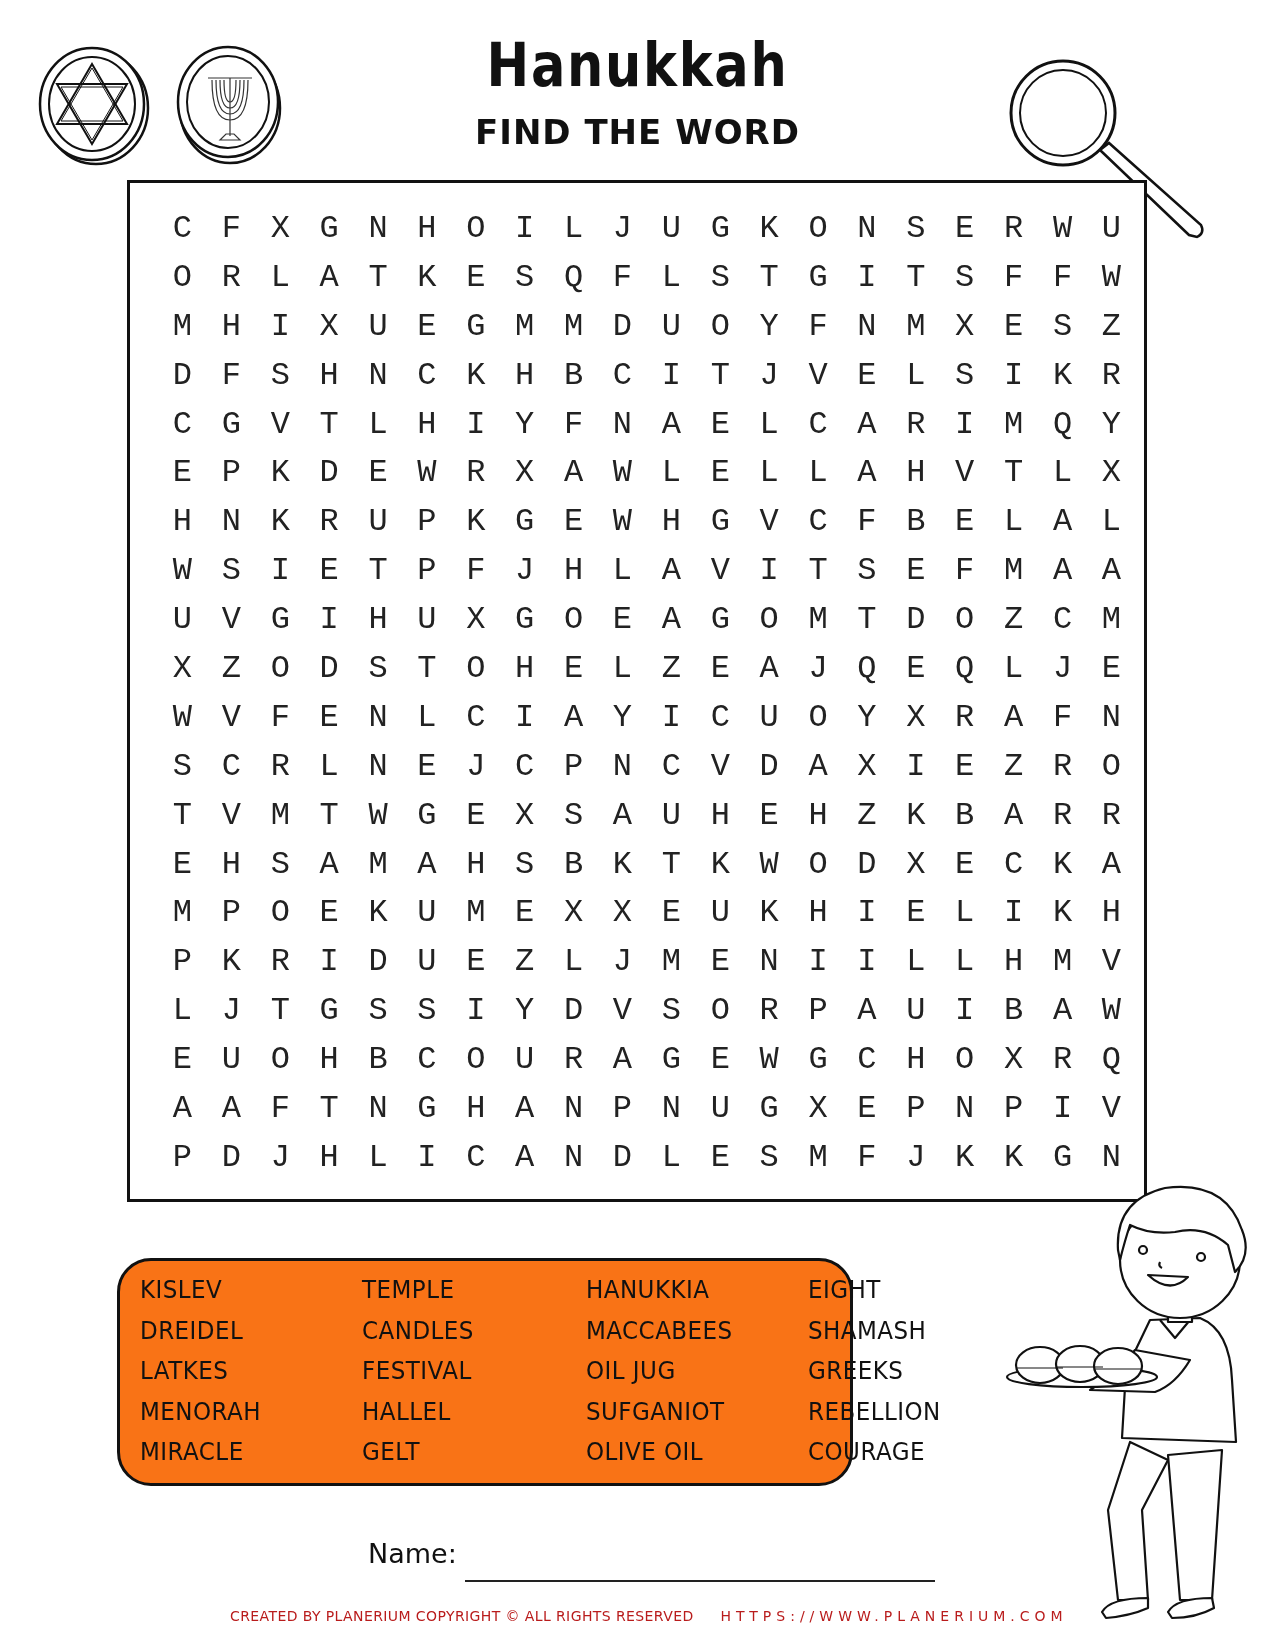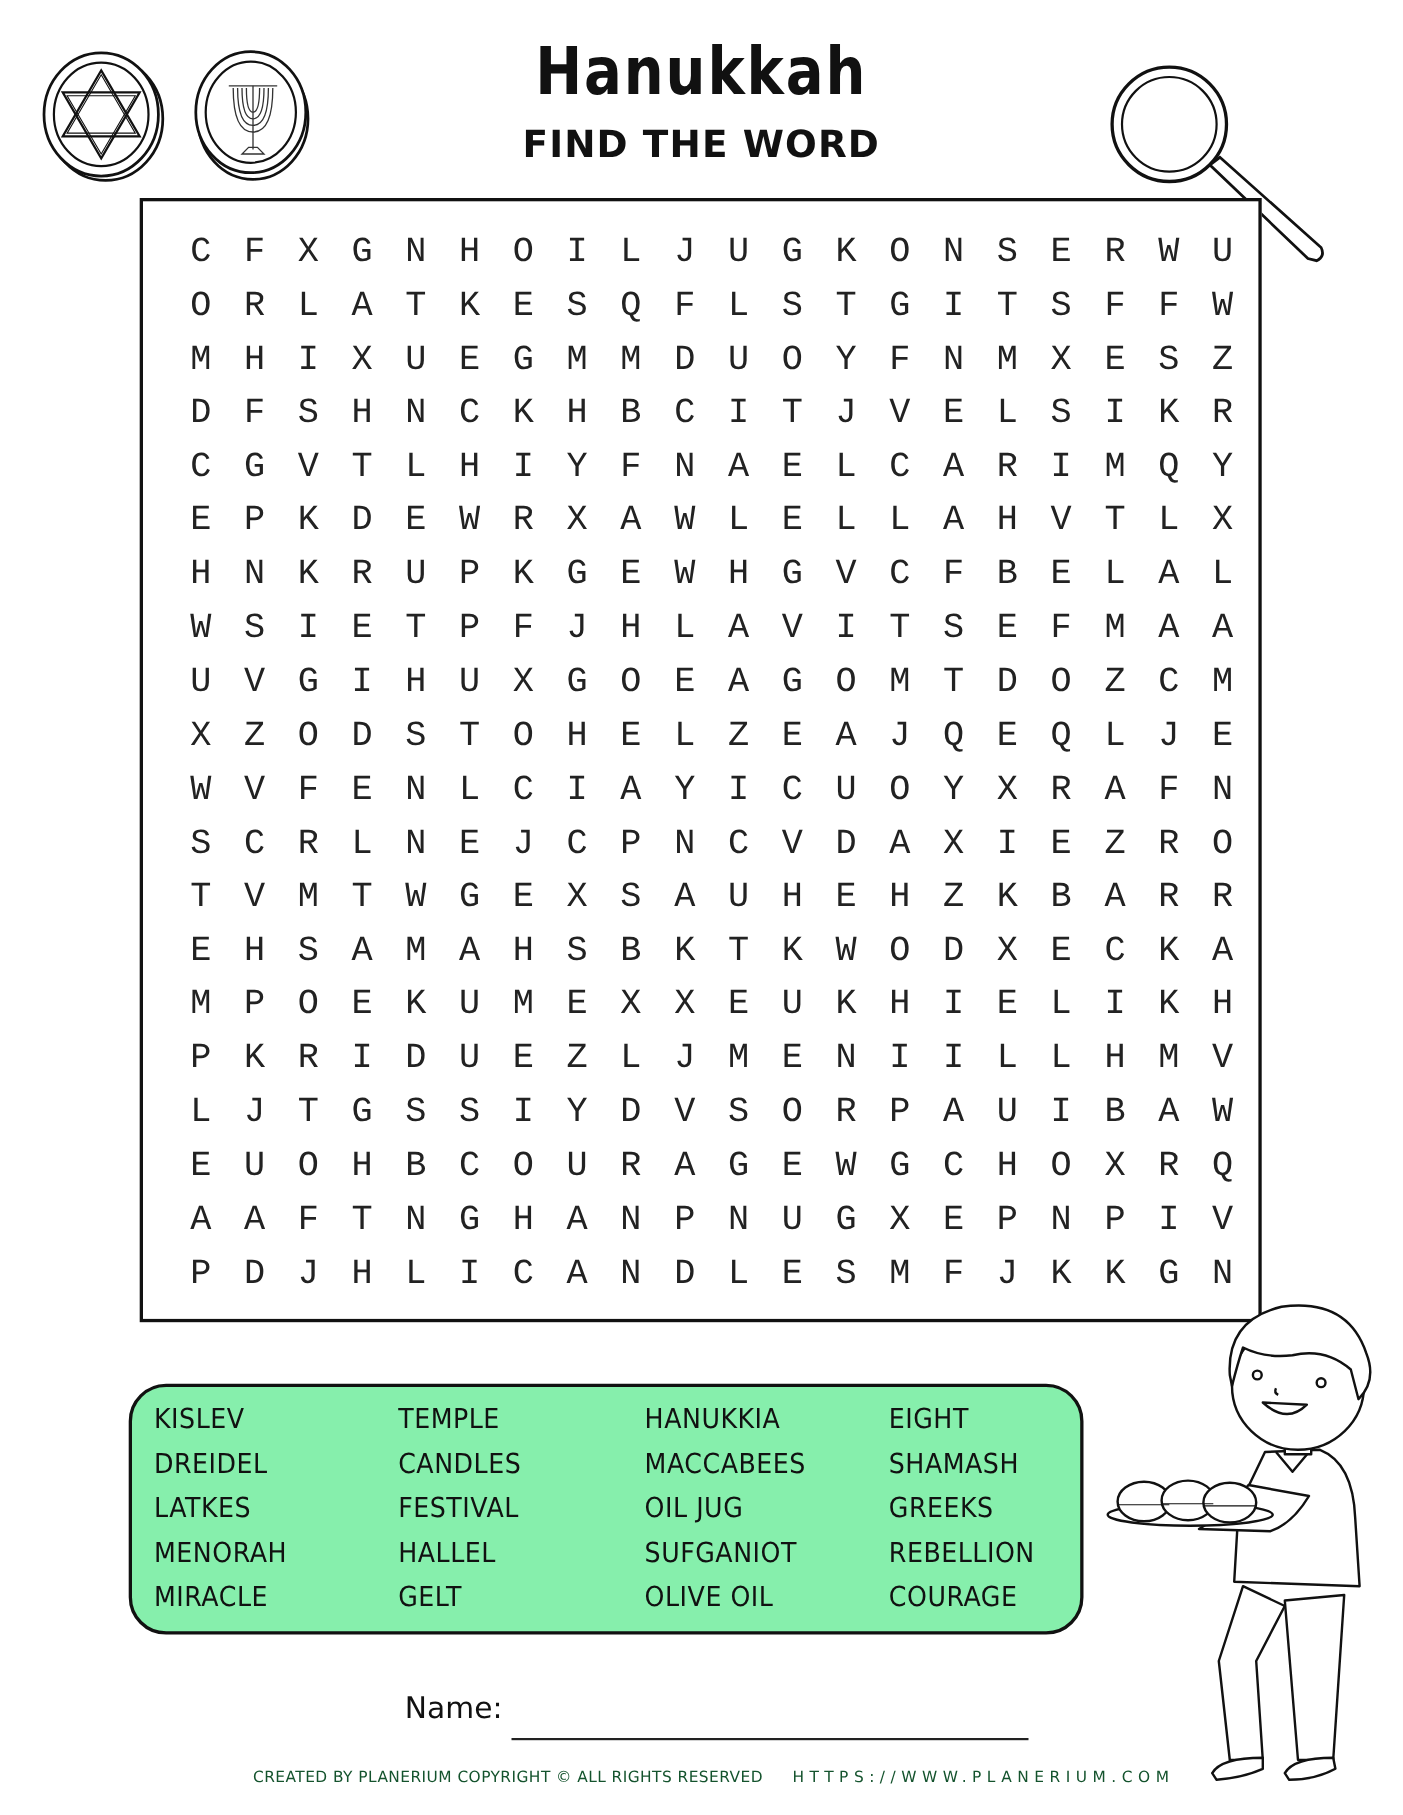--- a/index.html
+++ b/index.html
@@ -3,26 +3,26 @@
 <meta charset="utf-8">
 <style>
   html, body { margin:0; padding:0; background:#ffffff; }
   body { width:1275px; height:1650px; position:relative; overflow:hidden; font-family:"DejaVu Sans", sans-serif; color:#111; }
   .abs { position:absolute; }
   .title { left:0; width:1275px; top:30px; text-align:center; font-family:"DejaVu Sans", sans-serif; font-weight:bold; font-size:60px; letter-spacing:2px; transform:scaleX(0.85); }
   .subtitle { left:0; width:1275px; top:112px; text-align:center; font-family:"DejaVu Sans", sans-serif; font-weight:bold; font-size:34px; letter-spacing:1px; }
   .grid-box { left:127px; top:180px; width:1020px; height:1022px; border:3px solid #111; box-sizing:border-box; background:#fff; }
   .grid { position:absolute; left:28px; top:22px; display:grid; grid-template-columns:repeat(20, 48.9px); grid-auto-rows:48.9px; }
   .cell { font-family:"Liberation Mono", "DejaVu Sans Mono", monospace; font-size:32px; text-align:center; line-height:48px; color:#222; }
-  .words-box { left:117px; top:1258px; width:868px; height:228px; border:3px solid #111; border-radius:34px; box-sizing:border-box; background:#86efac; }
+  .words-box { left:117px; top:1258px; width:736px; height:228px; border:3px solid #111; border-radius:34px; box-sizing:border-box; background:#f97316; }
   .words-grid { position:absolute; left:20px; top:14px; display:grid; grid-template-columns:222px 224px 222px 200px; grid-auto-rows:40.5px; }
   .word { font-family:"DejaVu Sans", sans-serif; font-size:25px; letter-spacing:0.5px; color:#111; transform:scaleX(0.92); transform-origin:left center; white-space:nowrap; }
   .name-label { left:368px; top:1538px; font-family:"DejaVu Sans", sans-serif; font-size:27px; }
   .name-line { left:465px; top:1580px; width:470px; height:0; border-bottom:2px solid #222; }
-  .footer { left:230px; top:1608px; font-family:"DejaVu Sans", sans-serif; font-size:14px; letter-spacing:0.4px; color:#14532d; white-space:nowrap; }
+  .footer { left:230px; top:1608px; font-family:"DejaVu Sans", sans-serif; font-size:14px; letter-spacing:0.4px; color:#b91c1c; white-space:nowrap; }
   .footer .url { margin-left:22px; letter-spacing:5px; }
   svg { position:absolute; overflow:visible; }
 </style>
 </head>
 <body>
 
 <div class="abs title">Hanukkah</div>
 <div class="abs subtitle">FIND THE WORD</div>
 
 <svg style="left:34px;top:42px;" width="120" height="125" viewBox="0 0 120 125">

